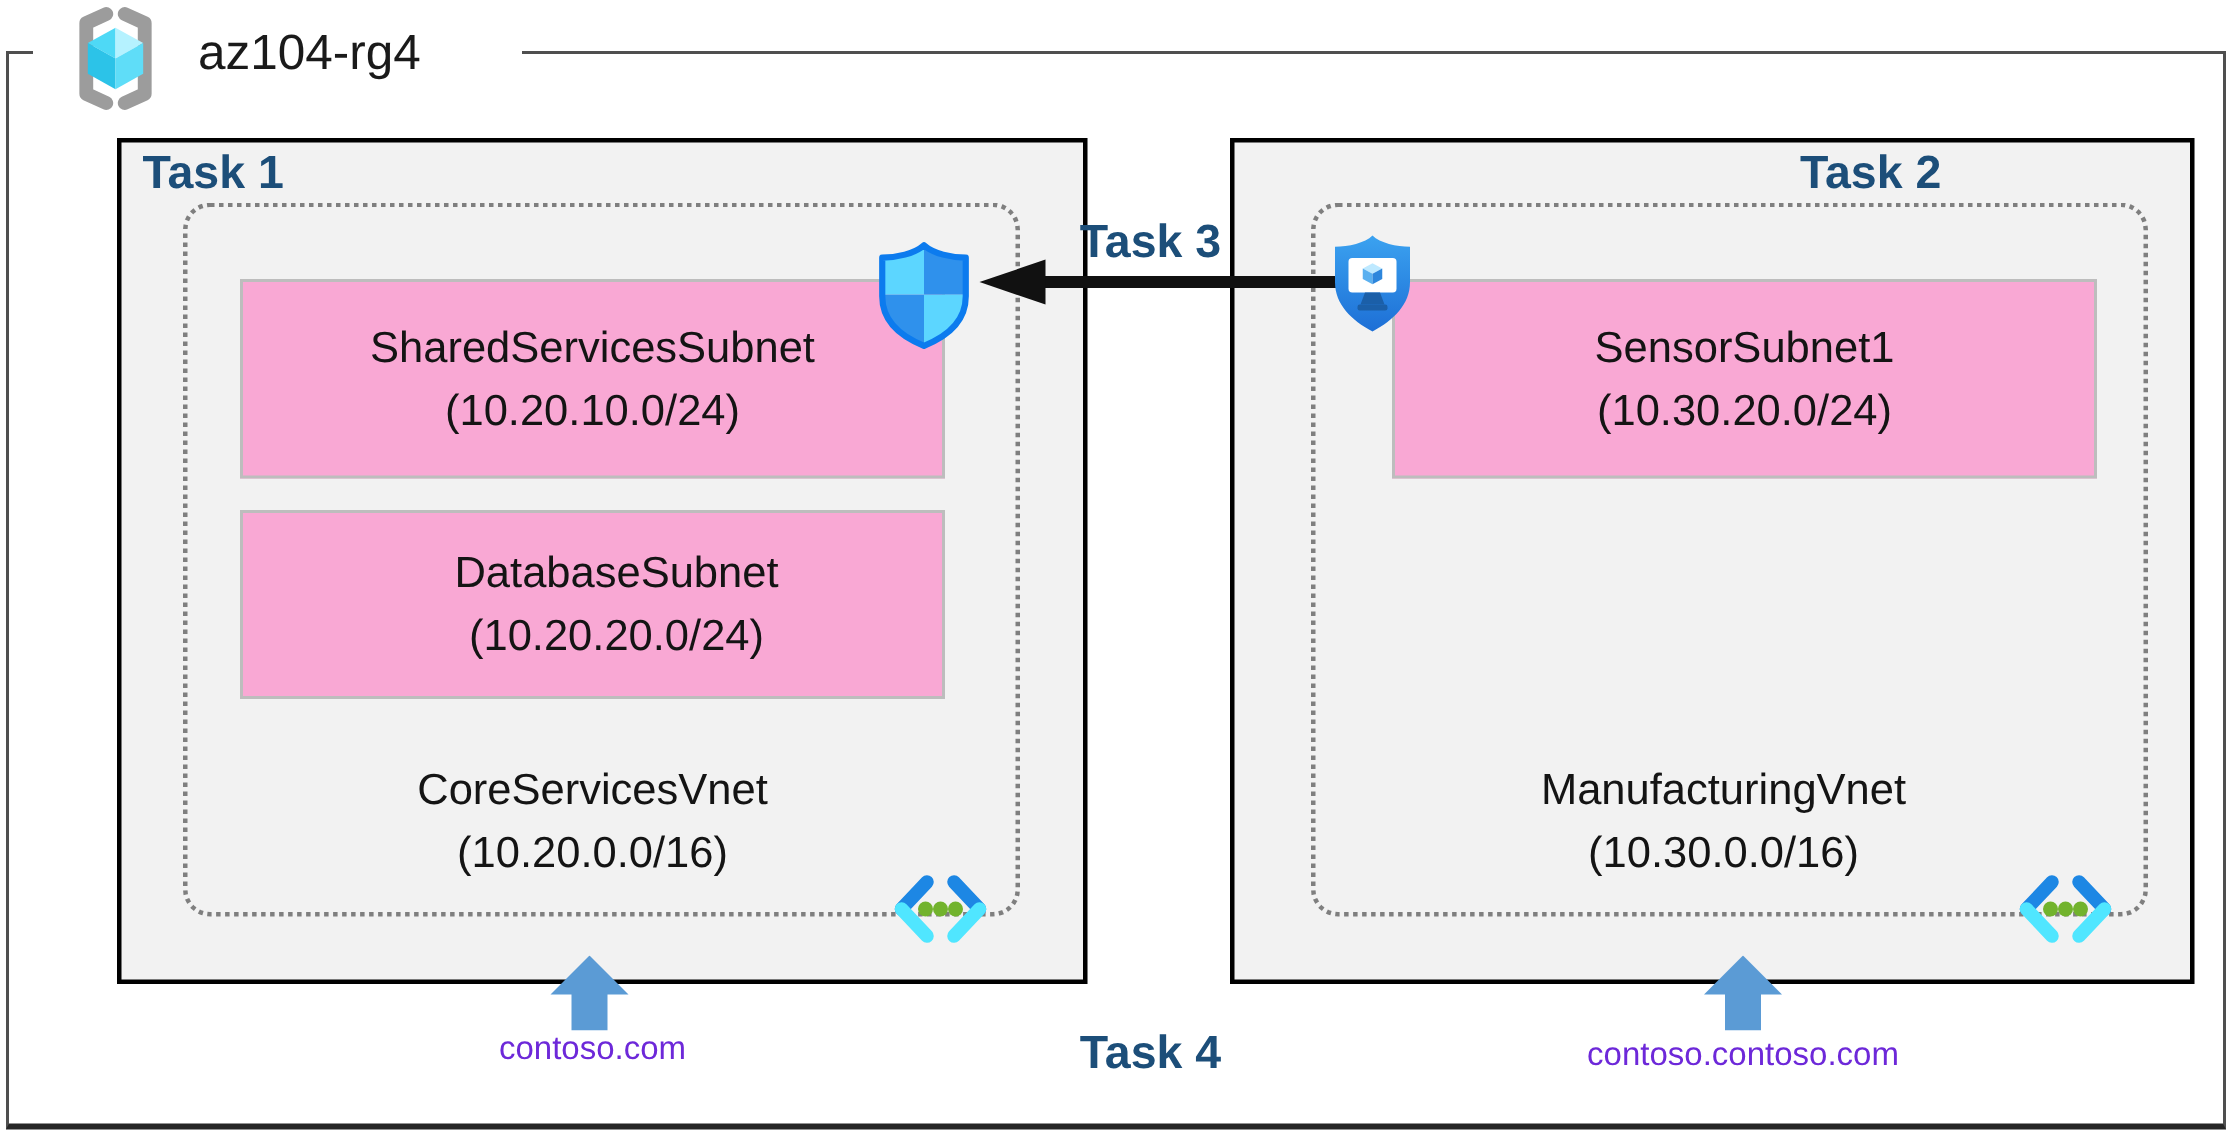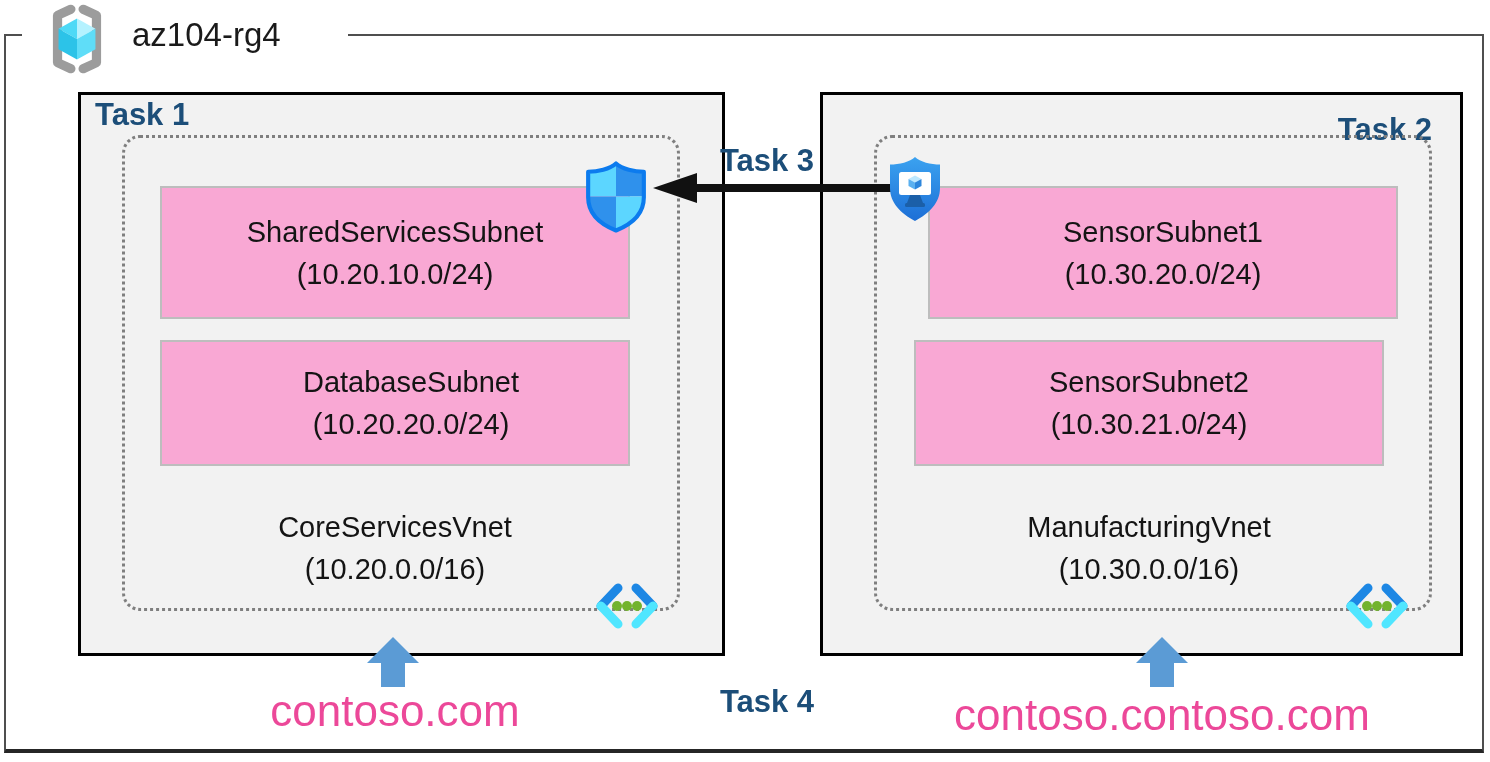--- a/index.html
+++ b/index.html
@@ -28,21 +28,21 @@
   .dotted-right{left:874px;top:135px;width:558px;height:476px;}
   
   .subnet-box{
     background:#f9a8d4;border:2px solid #bdbdbd;box-sizing:border-box;
     display:flex;flex-direction:column;justify-content:center;align-items:center;
     text-align:center;font-size:29px;line-height:42px;color:#141414;
   }
   .vnet-name{
     text-align:center;font-size:29px;line-height:42px;color:#141414;
   }
-  .dns-label{font-size:44px;color:#ec4899;text-align:center;white-space:nowrap;}
+  .dns-label{font-size:22px;color:#6d28d9;text-align:center;white-space:nowrap;}
 </style>
 </head>
 <body>
 
 <div id="canvas">
 
   <div class="abs rg-border"></div>
   <div class="abs rg-gap"></div>
 
   <svg class="abs" style="left:36px;top:4px;" width="82" height="70" viewBox="0 0 80 68">
@@ -52,45 +52,41 @@
     <polygon points="40,14 58,24 40,34" fill="#b5f2ff"></polygon>
     <polygon points="22,24 22,44 40,54 40,34" fill="#2cc3e8"></polygon>
     <polygon points="58,24 58,44 40,54 40,34" fill="#5fddf8"></polygon>
   </svg>
   <div class="abs rg-label">az104-rg4</div>
 
   <div class="abs task-box box-left"></div>
   <div class="abs task-box box-right"></div>
 
   <div class="abs task-label" style="left:95px;top:97px;">Task 1</div>
-  <div class="abs task-label" style="left:1260px;top:97px;width:172px;text-align:right;margin-top:15px;">Task 2</div>
+  <div class="abs task-label" style="left:1200px;top:97px;width:172px;text-align:left;">Task 2</div>
 
   <div class="abs vnet-dotted dotted-left"></div>
   <div class="abs vnet-dotted dotted-right"></div>
 
   <div class="abs subnet-box" style="left:160px;top:186px;width:470px;height:133px;">
     <span>SharedServicesSubnet</span>
     <span>(10.20.10.0/24)</span>
   </div>
   <div class="abs subnet-box" style="left:160px;top:340px;width:470px;height:126px;padding-left:32px;">
     <span>DatabaseSubnet</span>
     <span>(10.20.20.0/24)</span>
   </div>
   <div class="abs vnet-name" style="left:160px;top:506px;width:470px;">
     <div>CoreServicesVnet</div>
     <div>(10.20.0.0/16)</div>
   </div>
 
   <div class="abs subnet-box" style="left:928px;top:186px;width:470px;height:133px;">
     <span>SensorSubnet1</span>
     <span>(10.30.20.0/24)</span>
-  </div>
-  <div class="abs subnet-box" style="left:914px;top:340px;width:470px;height:126px;">
-    <span>SensorSubnet2</span>
-    <span>(10.30.21.0/24)</span>
   </div>
   <div class="abs vnet-name" style="left:914px;top:506px;width:470px;">
     <div>ManufacturingVnet</div>
     <div>(10.30.0.0/16)</div>
   </div>
 
   <svg class="abs" style="left:591px;top:583px;" width="72" height="46" viewBox="0 0 72 46">
     <line x1="27" y1="5" x2="10" y2="23" stroke="#1d87e4" stroke-width="9" stroke-linecap="round"></line>
     <line x1="10" y1="23" x2="27" y2="41" stroke="#50e6ff" stroke-width="9" stroke-linecap="round"></line>
     <line x1="45" y1="5" x2="62" y2="23" stroke="#1d87e4" stroke-width="9" stroke-linecap="round"></line>

